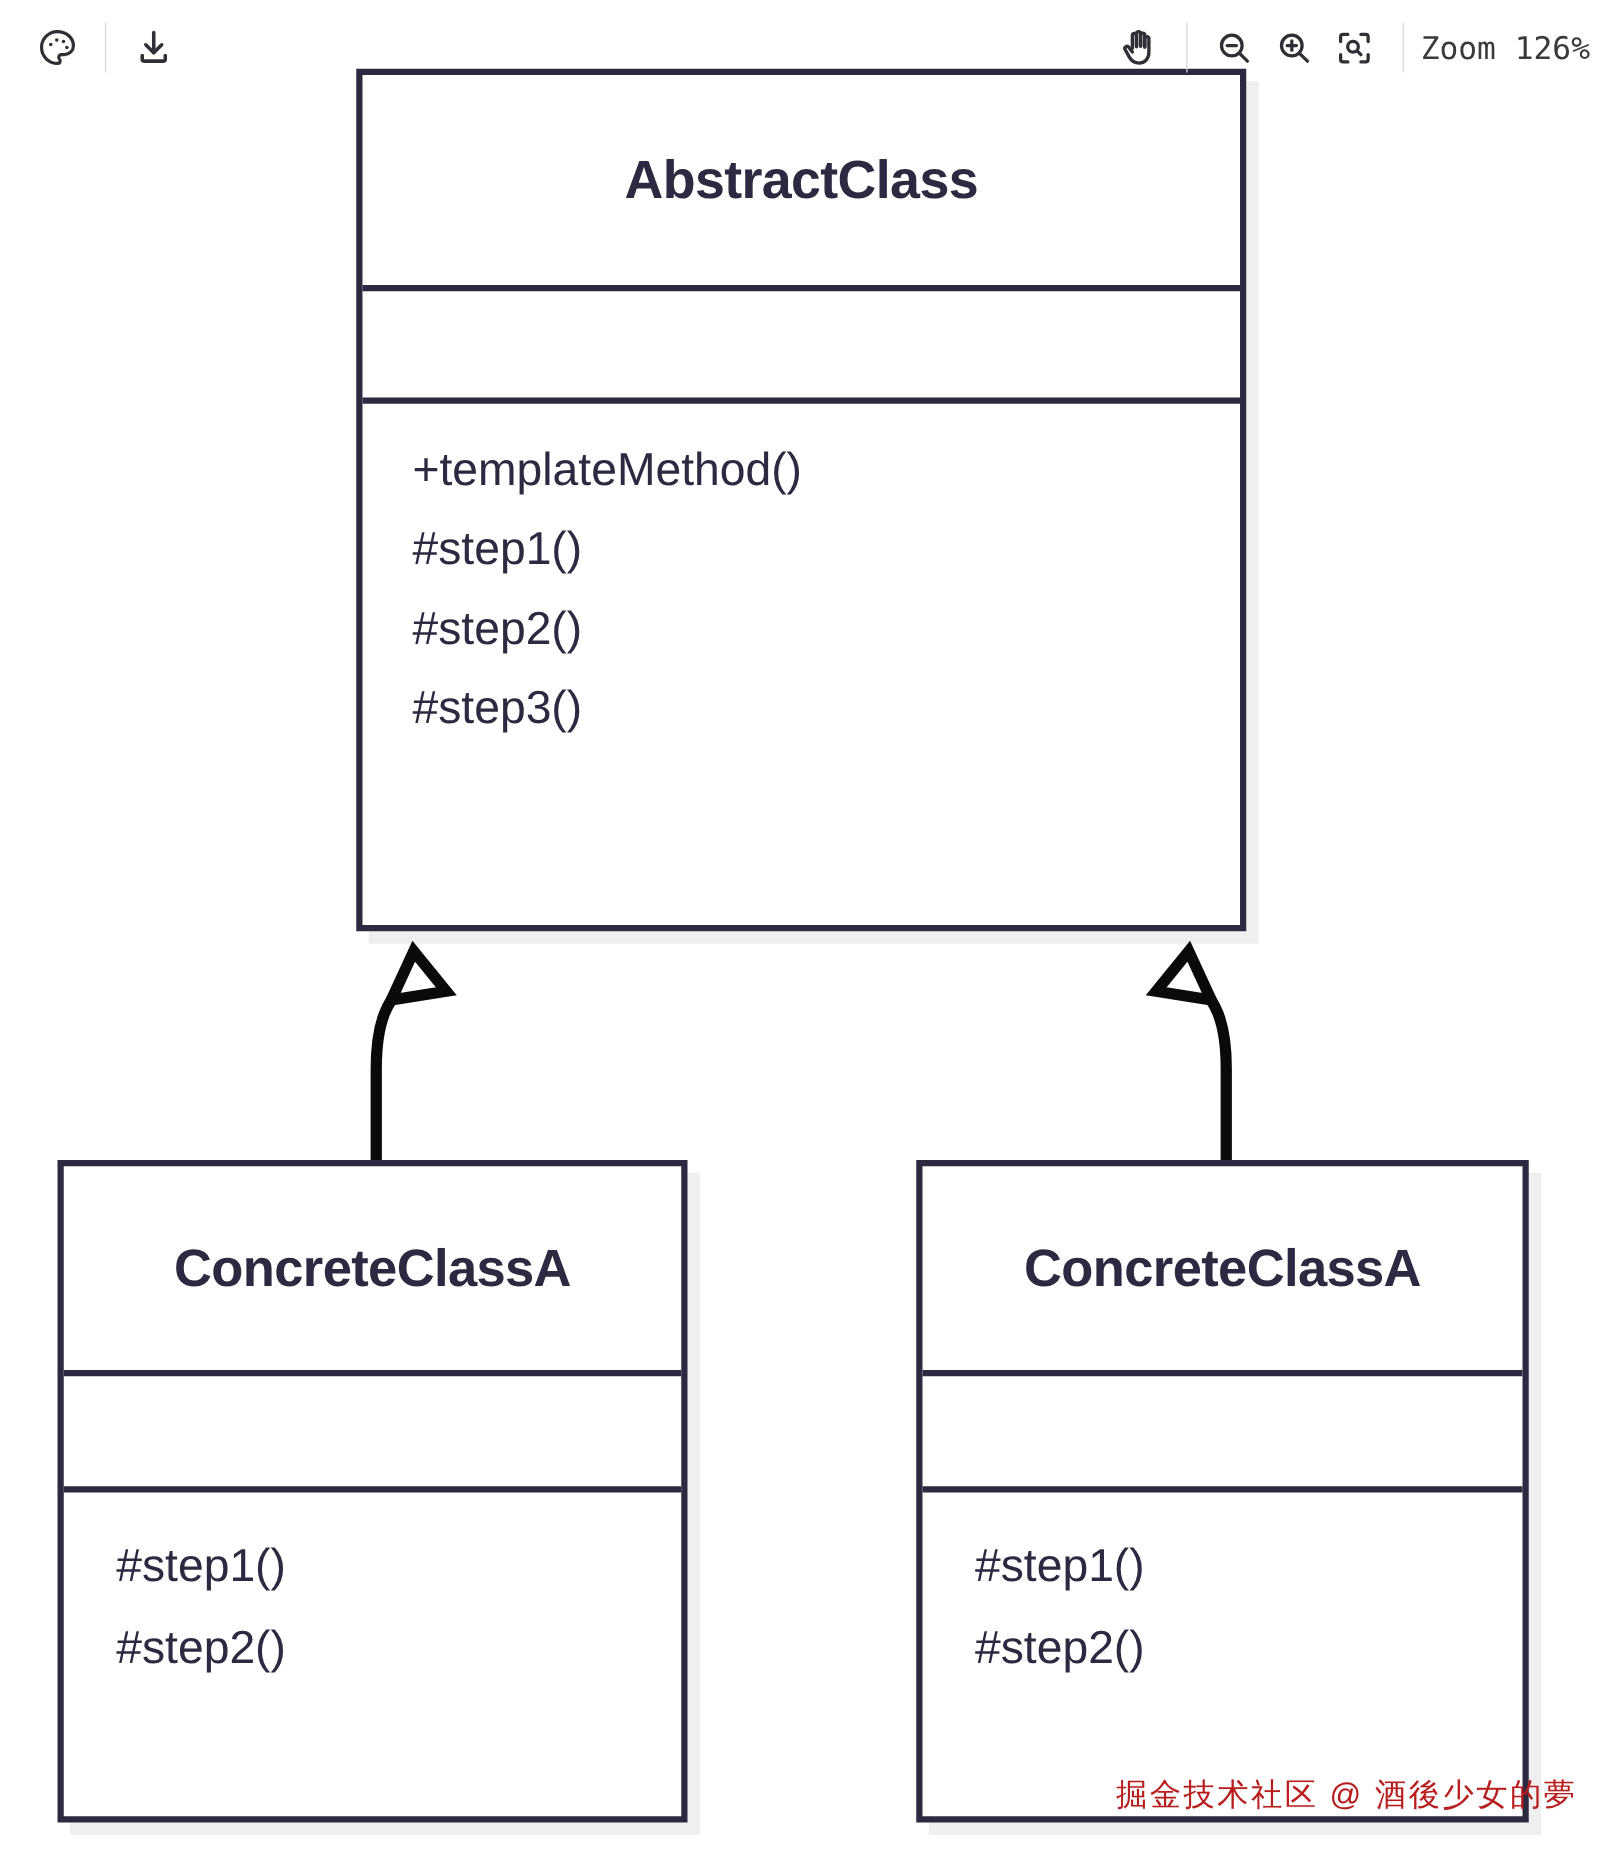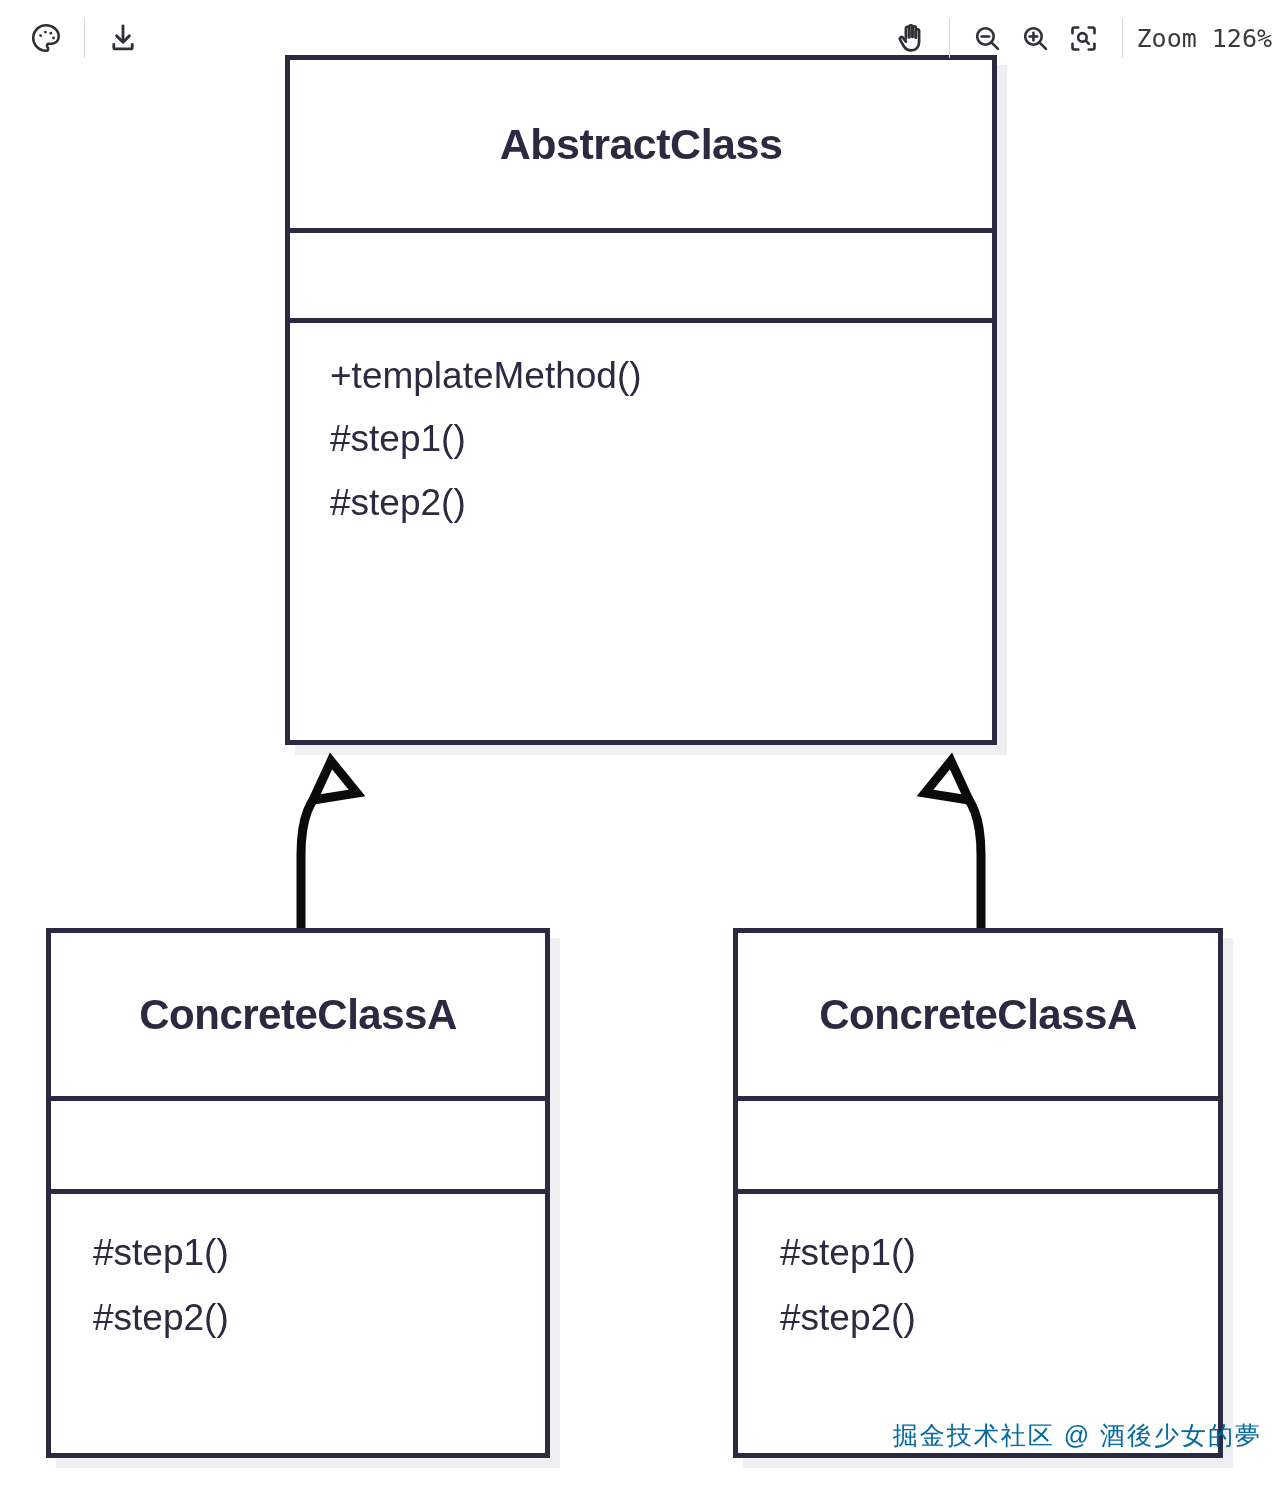--- a/index.html
+++ b/index.html
@@ -150,41 +150,42 @@
     width: 1288px; height: 1498px;
     pointer-events: none;
   }
 
   
   .watermark {
     position: absolute;
     right: 26px;
     bottom: 46px;
     font-size: 25px;
-    color: #0369a1;
+    color: #b91c1c;
     letter-spacing: 2px;
     white-space: nowrap;
     text-shadow: 0 1px 0 rgba(0,0,0,0.05);
     z-index: 40;
   }
 </style>
 </head>
 <body>
 
 <div class="canvas">
 
   <div class="uml-box" id="box-abstract">
     <div class="compartment c-title">
       <div class="class-title">AbstractClass</div>
     </div>
     <div class="compartment c-attrs divider-top"></div>
     <div class="compartment c-ops members divider-top">
       <div class="member">+templateMethod()</div>
       <div class="member">#step1()</div>
       <div class="member">#step2()</div>
+      <div class="member">#step3()</div>
     </div>
   </div>
 
   <div class="uml-box concrete" id="box-a">
     <div class="compartment c-title">
       <div class="class-title small">ConcreteClassA</div>
     </div>
     <div class="compartment c-attrs divider-top"></div>
     <div class="compartment c-ops members concrete divider-top">
       <div class="member indent-small">#step1()</div>

